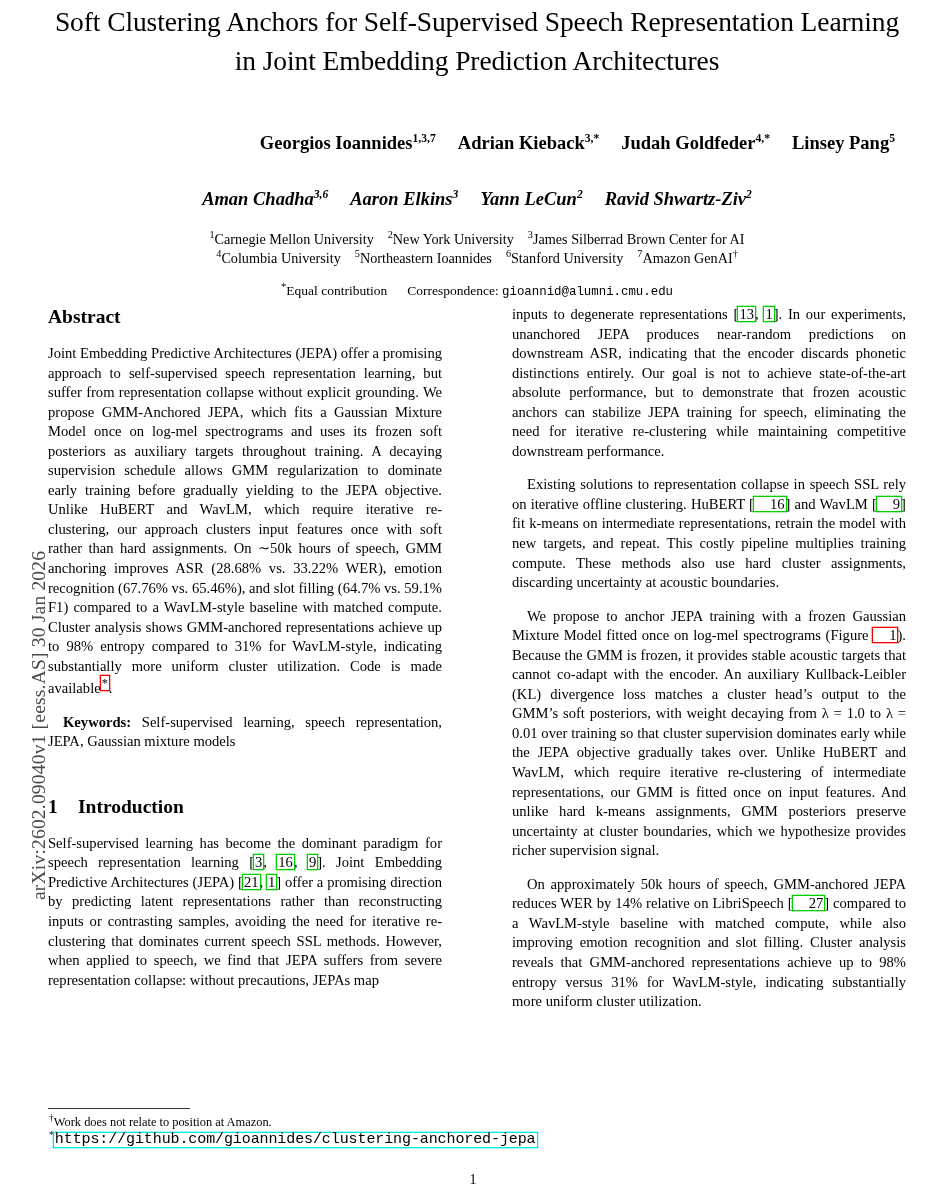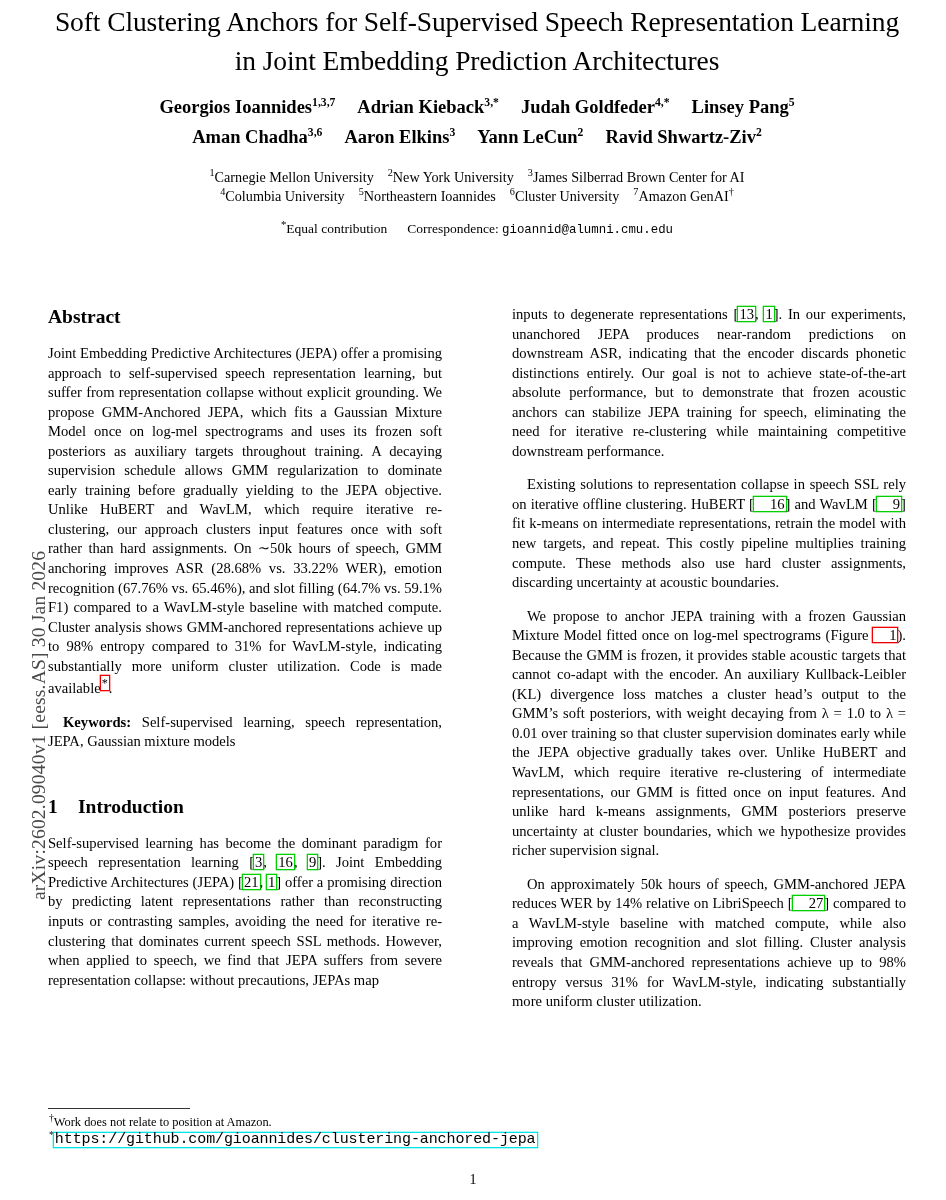--- a/index.html
+++ b/index.html
@@ -62,22 +62,22 @@
     padding-top: 2px;
     letter-spacing: -0.1px;
   }
 
   .author-row {
     font-weight: bold;
     font-size: 18.5px;
     line-height: 22px;
     margin-top: 0px;
   }
-  #author-row-1 { margin-top: 16px; }
-  #author-row-2 { margin-top: 8px; }
+  #author-row-1 { margin-top: 52px; text-align: right; }
+  #author-row-2 { margin-top: 34px; font-style: italic; }
   .author {
     white-space: nowrap;
     margin: 0 11px;
   }
   .author sup {
     font-weight: bold;
     font-size: 0.63em;
     vertical-align: super;
     line-height: 0;
   }
@@ -216,21 +216,21 @@
 
     <div class="author-row" id="author-row-2">
       <span class="author"><span>Aman Chadha</span><sup>3,6</sup></span><span class="author"><span>Aaron Elkins</span><sup>3</sup></span><span class="author"><span>Yann LeCun</span><sup>2</sup></span><span class="author"><span>Ravid Shwartz-Ziv</span><sup>2</sup></span>
     </div>
 
     <div id="affiliations">
       <div class="aff-line">
         <span class="aff"><sup>1</sup><span>Carnegie Mellon University</span></span><span class="aff"><sup>2</sup><span>New York University</span></span><span class="aff"><sup>3</sup><span>James Silberrad Brown Center for AI</span></span>
       </div>
       <div class="aff-line">
-        <span class="aff"><sup>4</sup><span>Columbia University</span></span><span class="aff"><sup>5</sup><span>Northeastern Ioannides</span></span><span class="aff"><sup>6</sup><span>Cluster University</span></span><span class="aff"><sup>7</sup><span>Amazon GenAI</span><sup>†</sup></span>
+        <span class="aff"><sup>4</sup><span>Columbia University</span></span><span class="aff"><sup>5</sup><span>Northeastern Ioannides</span></span><span class="aff"><sup>6</sup><span>Stanford University</span></span><span class="aff"><sup>7</sup><span>Amazon GenAI</span><sup>†</sup></span>
       </div>
     </div>
 
     <div id="correspondence">
       <span class="star">*</span><span>Equal contribution</span><span class="gap"></span><span>Correspondence:</span>
       <span class="mono">gioannid@alumni.cmu.edu</span>
     </div>
 
   </div>
 

